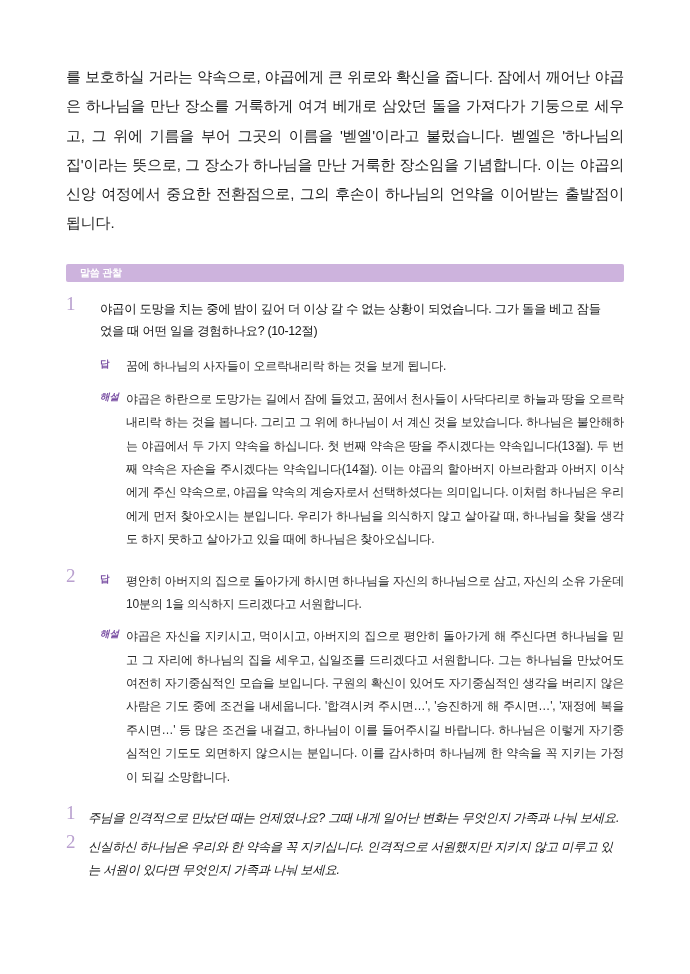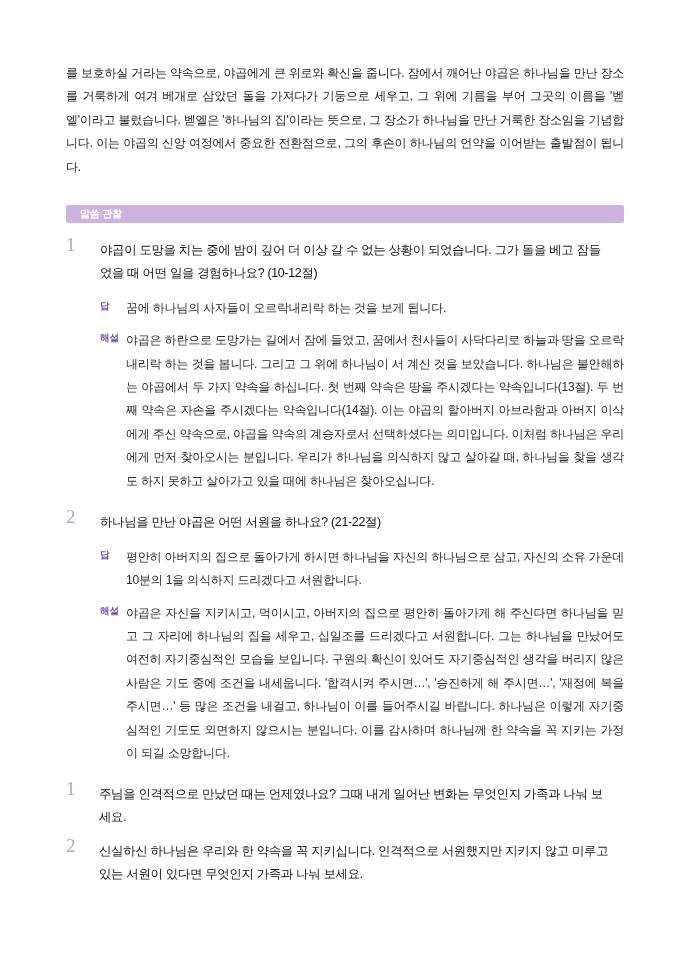--- a/index.html
+++ b/index.html
@@ -17,21 +17,21 @@
   .page {
     position: relative;
     width: 690px;
     height: 974px;
     box-sizing: border-box;
     padding: 62px 66px 0 66px;
   }
 
   
   .intro {
-    font-size: 12px;
+    font-size: 15px;
     line-height: 1.95;
     color: #1c1c1c;
     text-align: justify;
     letter-spacing: -0.2px;
     margin: 0 0 26px 0;
   }
 
   
   .section-heading {
     display: block;
@@ -86,20 +86,21 @@
     flex: 0 0 auto;
     width: 26px;
     font-size: 9.6px;
     font-weight: bold;
     color: #7a4fa3;
     line-height: 1.95;
     letter-spacing: -0.2px;
   }
   .atag.hae {
     color: #7a4fa3;
+    font-style: italic;
   }
   .abody {
     flex: 1 1 auto;
     font-size: 12px;
     line-height: 1.95;
     color: #2a2a2a;
     text-align: justify;
     letter-spacing: -0.2px;
   }
 
@@ -107,21 +108,22 @@
   .appblock {
     position: relative;
     padding-left: 22px;
     margin-bottom: 6px;
   }
   .apptext {
     font-size: 12.4px;
     line-height: 1.85;
     color: #111111;
     letter-spacing: -0.3px;
-    margin: 11px;
+    margin: 0;
+    font-style: italic;
   }
 </style>
 </head>
 <body>
 
 <div class="page">
 
   <p class="intro">를 보호하실 거라는 약속으로, 야곱에게 큰 위로와 확신을 줍니다. 잠에서 깨어난 야곱은 하나님을 만난 장소를 거룩하게 여겨 베개로 삼았던 돌을 가져다가 기둥으로 세우고, 그 위에 기름을 부어 그곳의 이름을 '벧엘'이라고 불렀습니다. 벧엘은 '하나님의 집'이라는 뜻으로, 그 장소가 하나님을 만난 거룩한 장소임을 기념합니다. 이는 야곱의 신앙 여정에서 중요한 전환점으로, 그의 후손이 하나님의 언약을 이어받는 출발점이 됩니다.</p>
 
   <div class="section-heading">
@@ -136,21 +138,20 @@
       <div class="abody">꿈에 하나님의 사자들이 오르락내리락 하는 것을 보게 됩니다.</div>
     </div>
     <div class="arow">
       <div class="atag hae">해설</div>
       <div class="abody">야곱은 하란으로 도망가는 길에서 잠에 들었고, 꿈에서 천사들이 사닥다리로 하늘과 땅을 오르락내리락 하는 것을 봅니다. 그리고 그 위에 하나님이 서 계신 것을 보았습니다. 하나님은 불안해하는 야곱에서 두 가지 약속을 하십니다. 첫 번째 약속은 땅을 주시겠다는 약속입니다(13절). 두 번째 약속은 자손을 주시겠다는 약속입니다(14절). 이는 야곱의 할아버지 아브라함과 아버지 이삭에게 주신 약속으로, 야곱을 약속의 계승자로서 선택하셨다는 의미입니다. 이처럼 하나님은 우리에게 먼저 찾아오시는 분입니다. 우리가 하나님을 의식하지 않고 살아갈 때, 하나님을 찾을 생각도 하지 못하고 살아가고 있을 때에 하나님은 찾아오십니다.</div>
     </div>
   </div>
 
   <div class="qblock">
     <span class="qnum">2</span>
-    <p class="qtext">하나님을 만난 야곱은 어떤 서원을 하나요? (21-22절)</p>
     <div class="arow">
       <div class="atag">답</div>
       <div class="abody">평안히 아버지의 집으로 돌아가게 하시면 하나님을 자신의 하나님으로 삼고, 자신의 소유 가운데 10분의 1을 의식하지 드리겠다고 서원합니다.</div>
     </div>
     <div class="arow">
       <div class="atag hae">해설</div>
       <div class="abody">야곱은 자신을 지키시고, 먹이시고, 아버지의 집으로 평안히 돌아가게 해 주신다면 하나님을 믿고 그 자리에 하나님의 집을 세우고, 십일조를 드리겠다고 서원합니다. 그는 하나님을 만났어도 여전히 자기중심적인 모습을 보입니다. 구원의 확신이 있어도 자기중심적인 생각을 버리지 않은 사람은 기도 중에 조건을 내세웁니다. '합격시켜 주시면…', '승진하게 해 주시면…', '재정에 복을 주시면…' 등 많은 조건을 내걸고, 하나님이 이를 들어주시길 바랍니다. 하나님은 이렇게 자기중심적인 기도도 외면하지 않으시는 분입니다. 이를 감사하며 하나님께 한 약속을 꼭 지키는 가정이 되길 소망합니다.</div>
     </div>
   </div>
 

